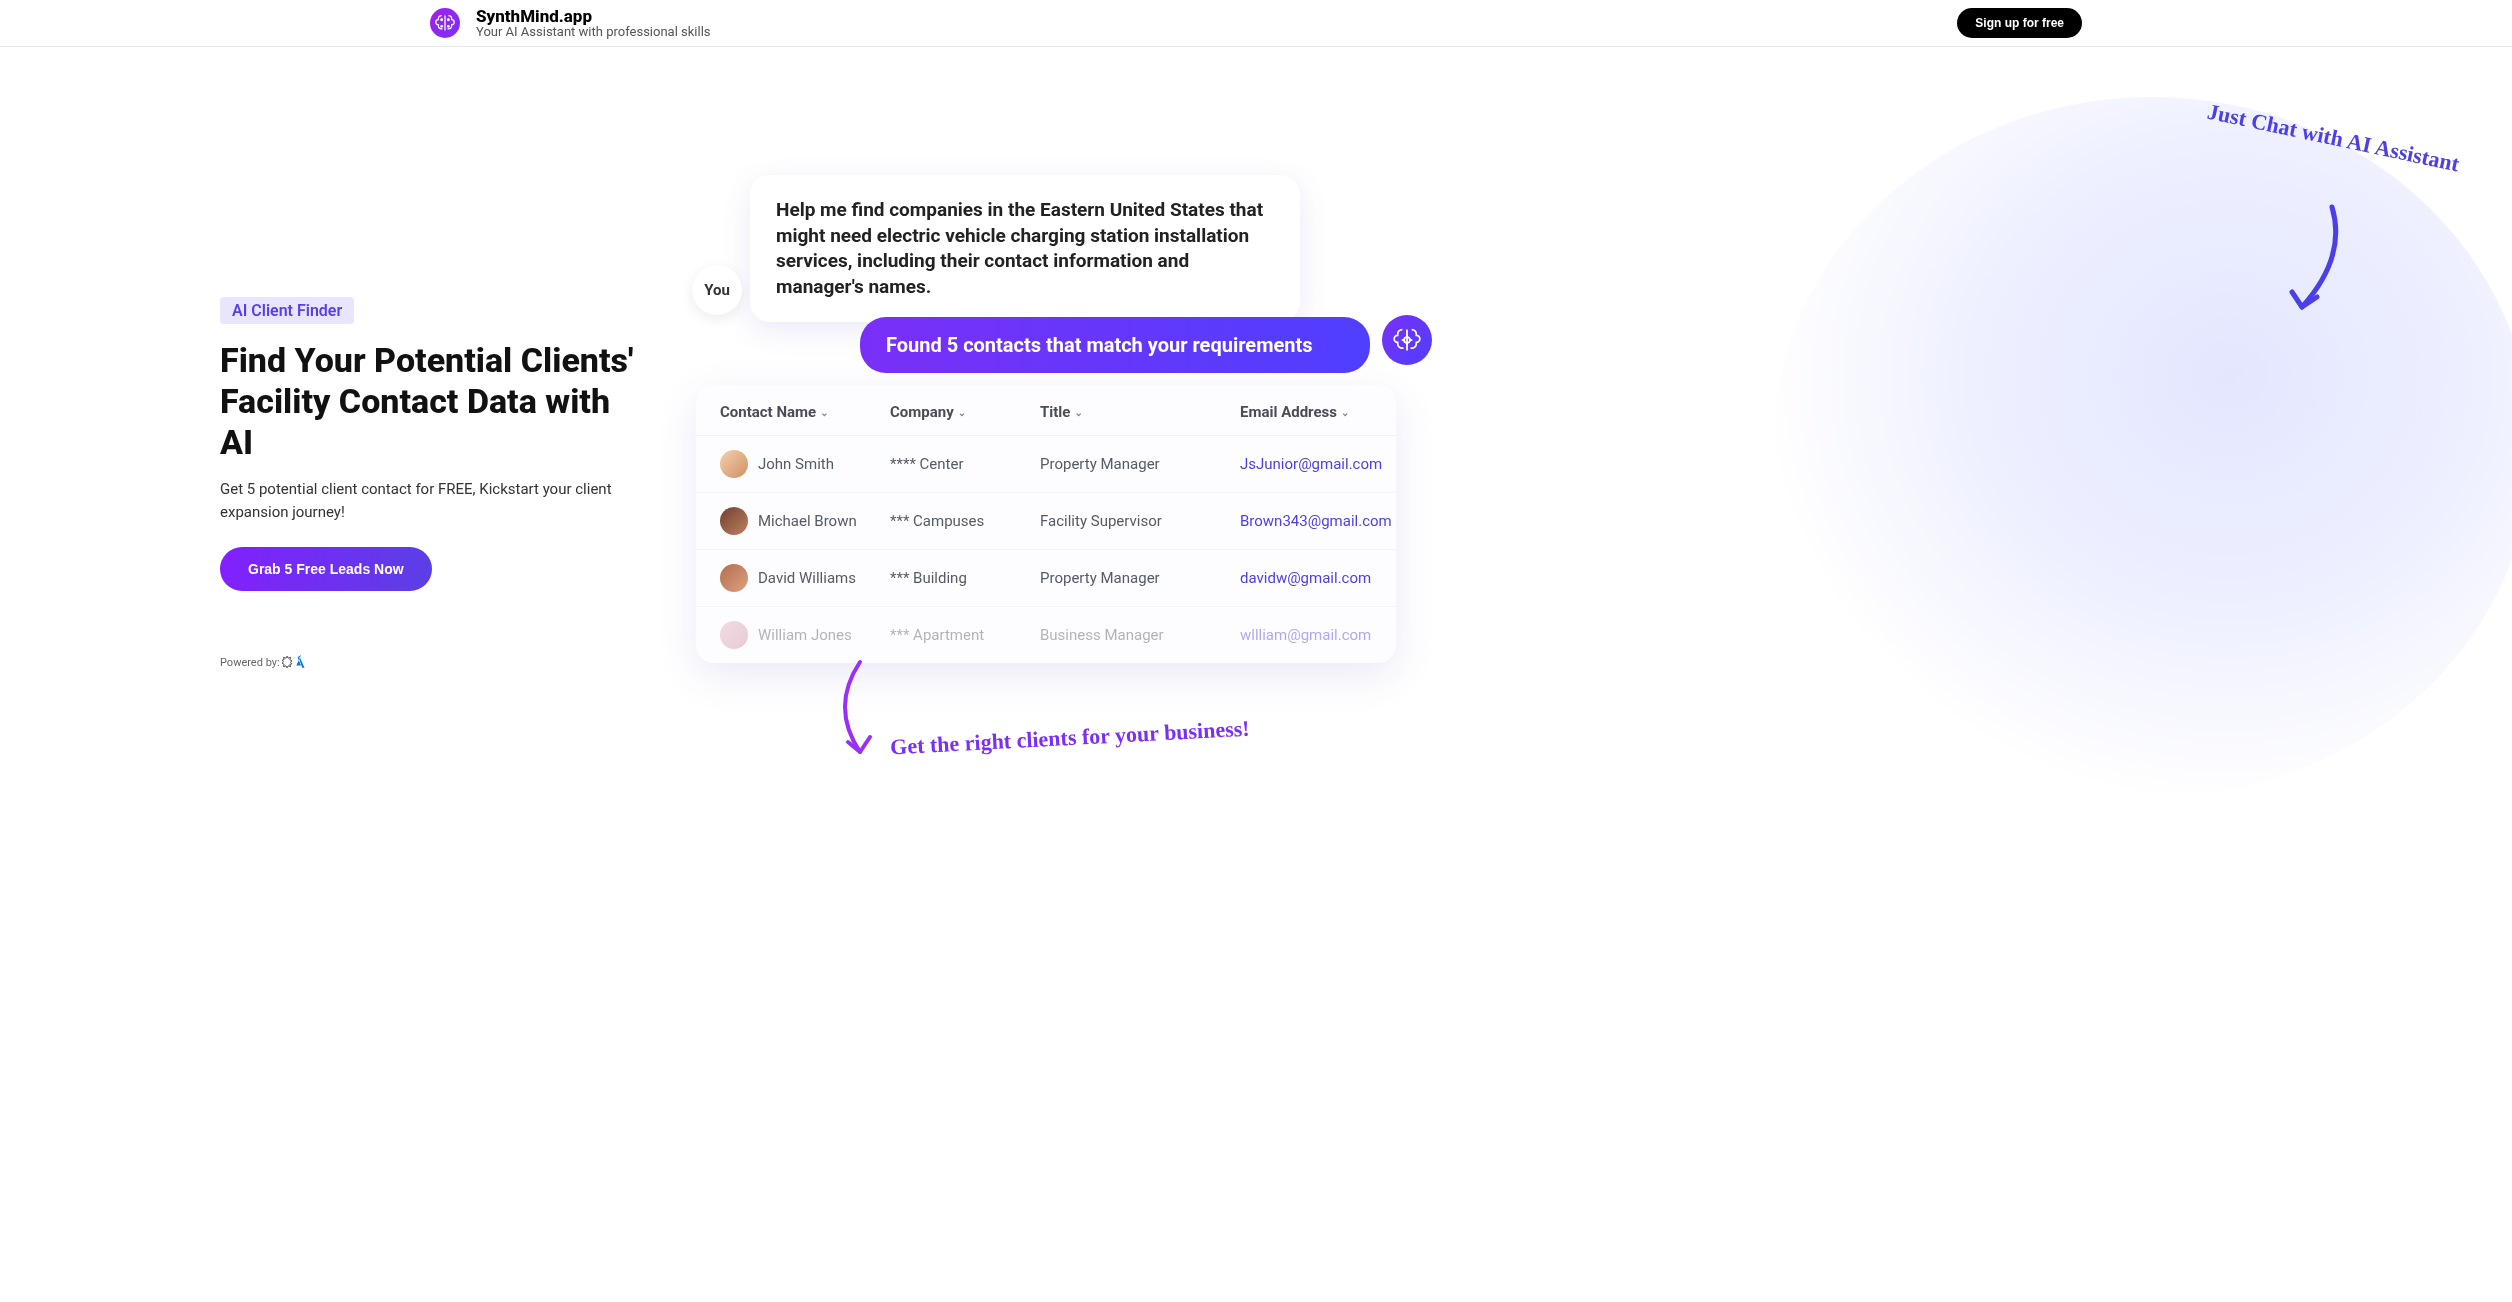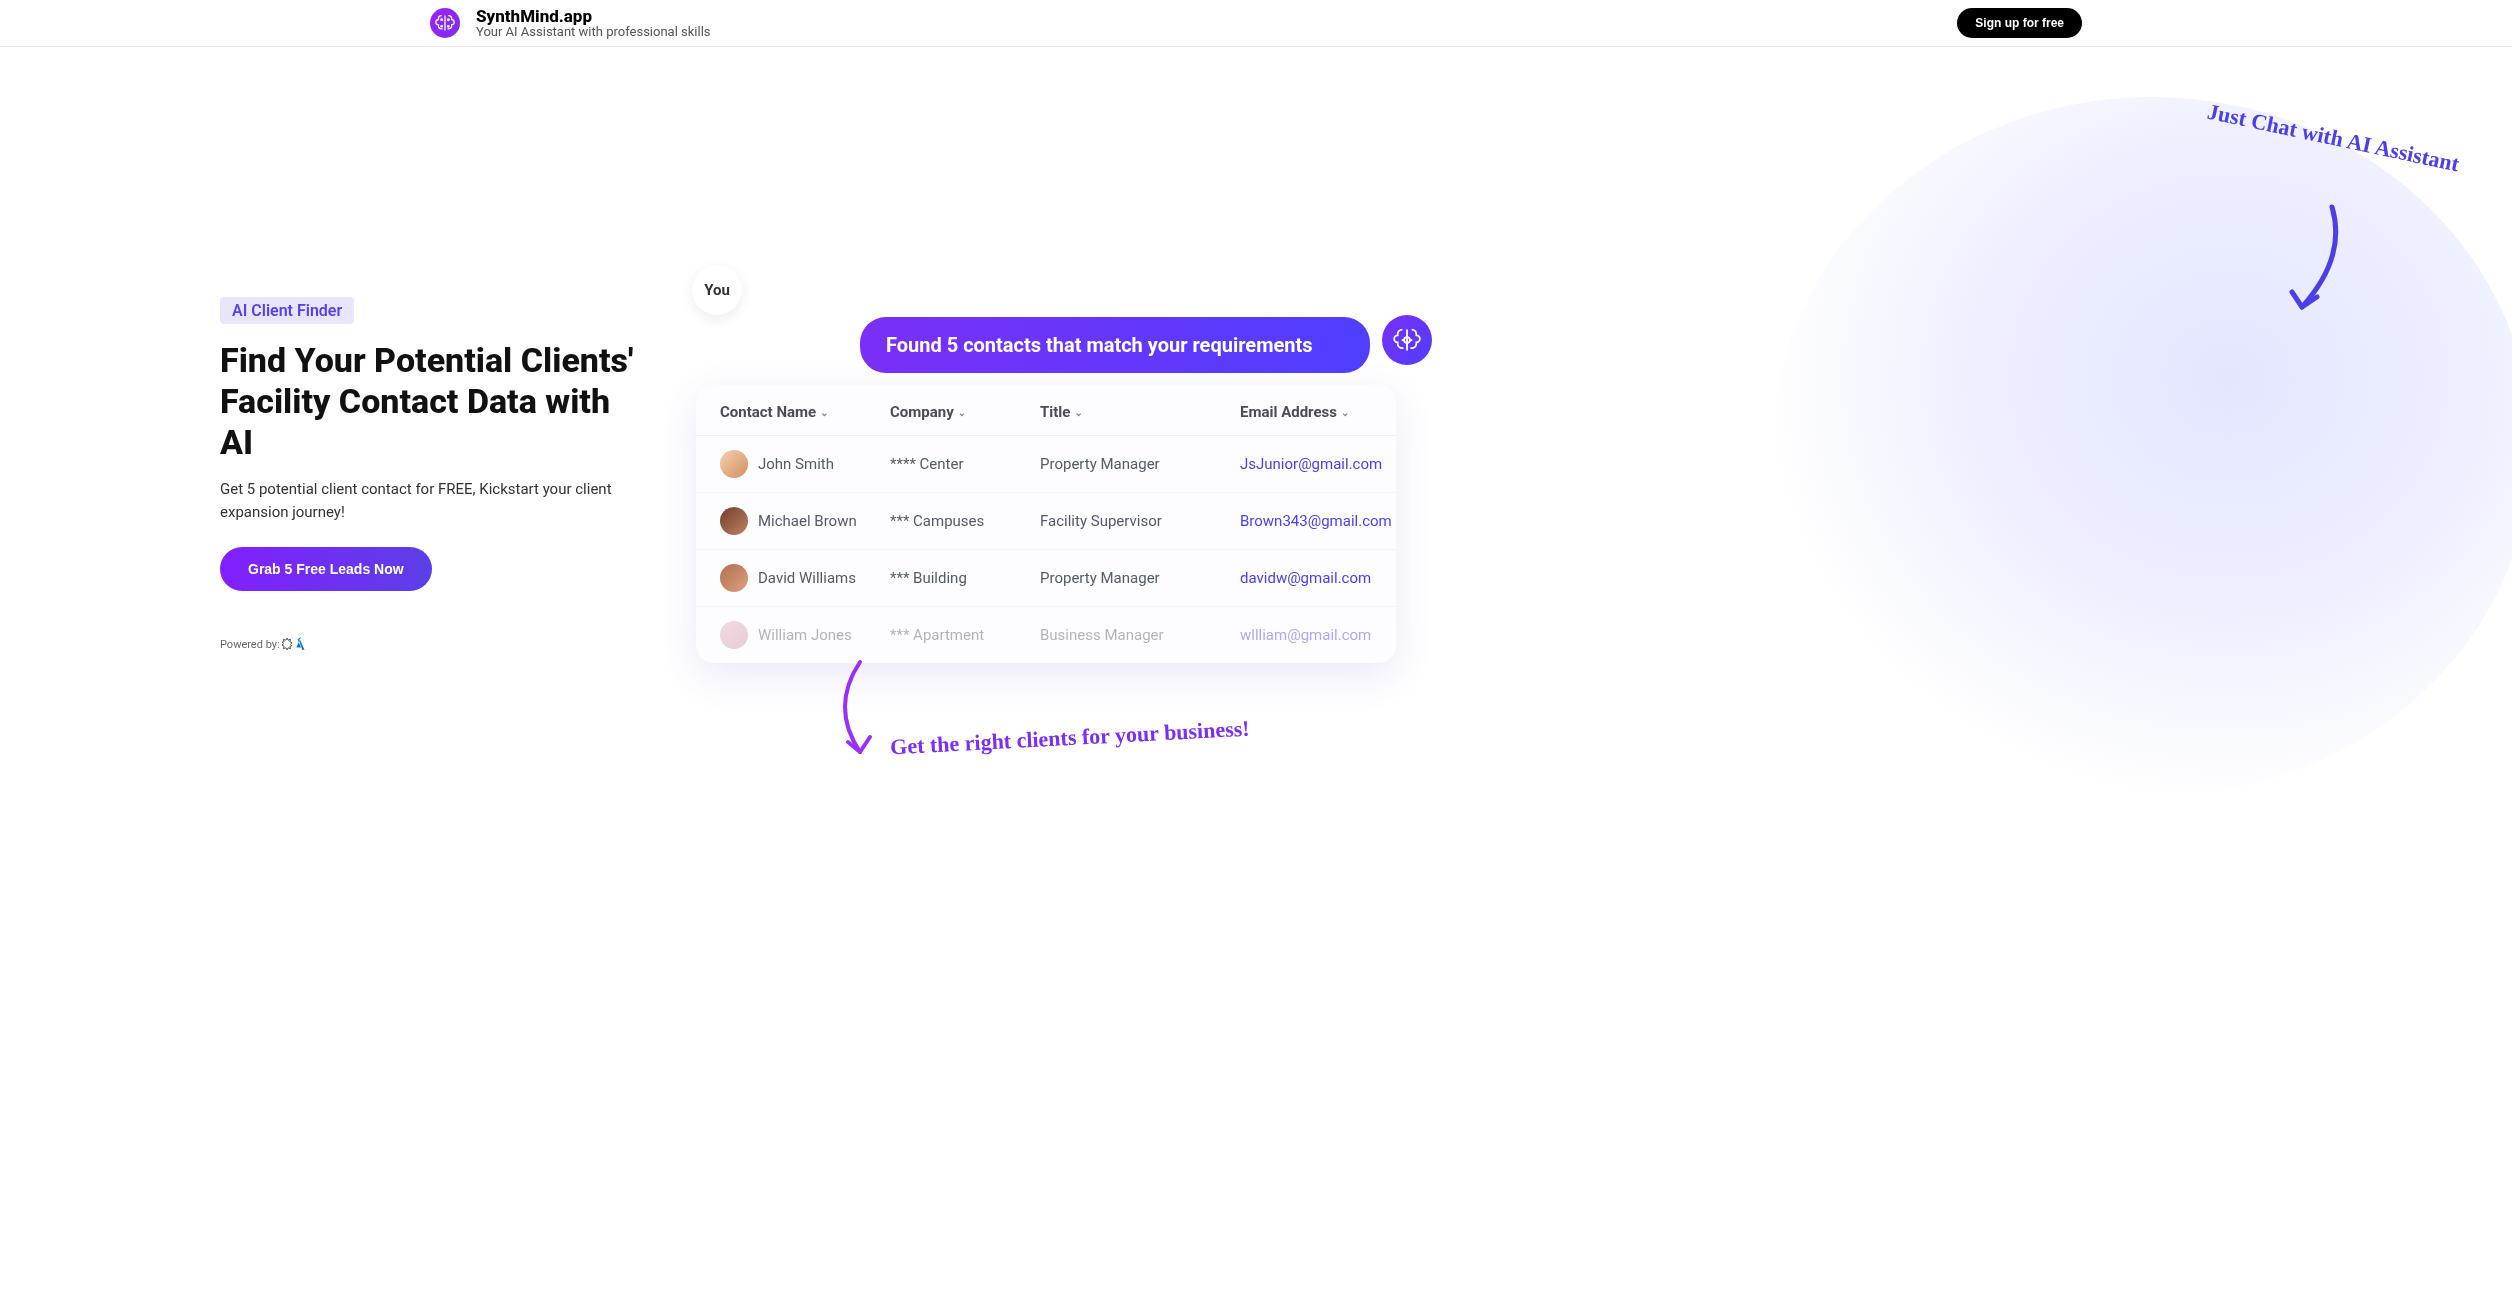--- a/index.html
+++ b/index.html
@@ -99,21 +99,21 @@
       background: linear-gradient(90deg, #8220ff, #5b3fe6);
       color: #fff;
       border: none;
       border-radius: 30px;
       padding: 14px 28px;
       font-size: 14px;
       font-weight: 700;
       cursor: pointer;
     }
     .powered {
-      margin-top: 46px;
+      margin-top: 64px;
       display: flex;
       align-items: center;
       font-size: 11px;
       color: #666;
     }
     .powered-icon {
       width: 14px;
       height: 14px;
     }
     .right-col {
@@ -334,20 +334,23 @@
 
   <div class="right-col">
     <div class="bg-blob"></div>
 
     <div class="annotation-top">Just Chat with AI Assistant</div>
     <svg class="arrow-top" width="90" height="130" viewBox="0 0 90 130">
       <path d="M 70 10 Q 85 60 40 110" stroke="#4d3fe6" stroke-width="5" fill="none" stroke-linecap="round"></path>
       <path d="M 40 110 L 30 95 M 40 110 L 55 100" stroke="#4d3fe6" stroke-width="5" fill="none" stroke-linecap="round"></path>
     </svg>
 
+    <div class="chat-bubble-user">
+      <div class="chat-user-text">Help me find companies in the Eastern United States that might need electric vehicle charging station installation services, including their contact information and manager's names.</div>
+    </div>
     <div class="you-badge">You</div>
 
     <div class="chat-bubble-ai">Found 5 contacts that match your requirements</div>
     <div class="ai-icon">
       <svg viewBox="0 0 24 24" width="28" height="28" fill="none" stroke="#fff" stroke-width="1.5">
         <path d="M8 3a4 4 0 0 0-4 4v1a3 3 0 0 0 0 6v1a4 4 0 0 0 4 4h1M16 3a4 4 0 0 1 4 4v1a3 3 0 0 1 0 6v1a4 4 0 0 1-4 4h-1M12 3v18"></path>
         <circle cx="12" cy="12" r="2.5"></circle>
         <path d="M12 9.5v-2M12 14.5v2M9.5 12h-2M14.5 12h2"></path>
       </svg>
     </div>

